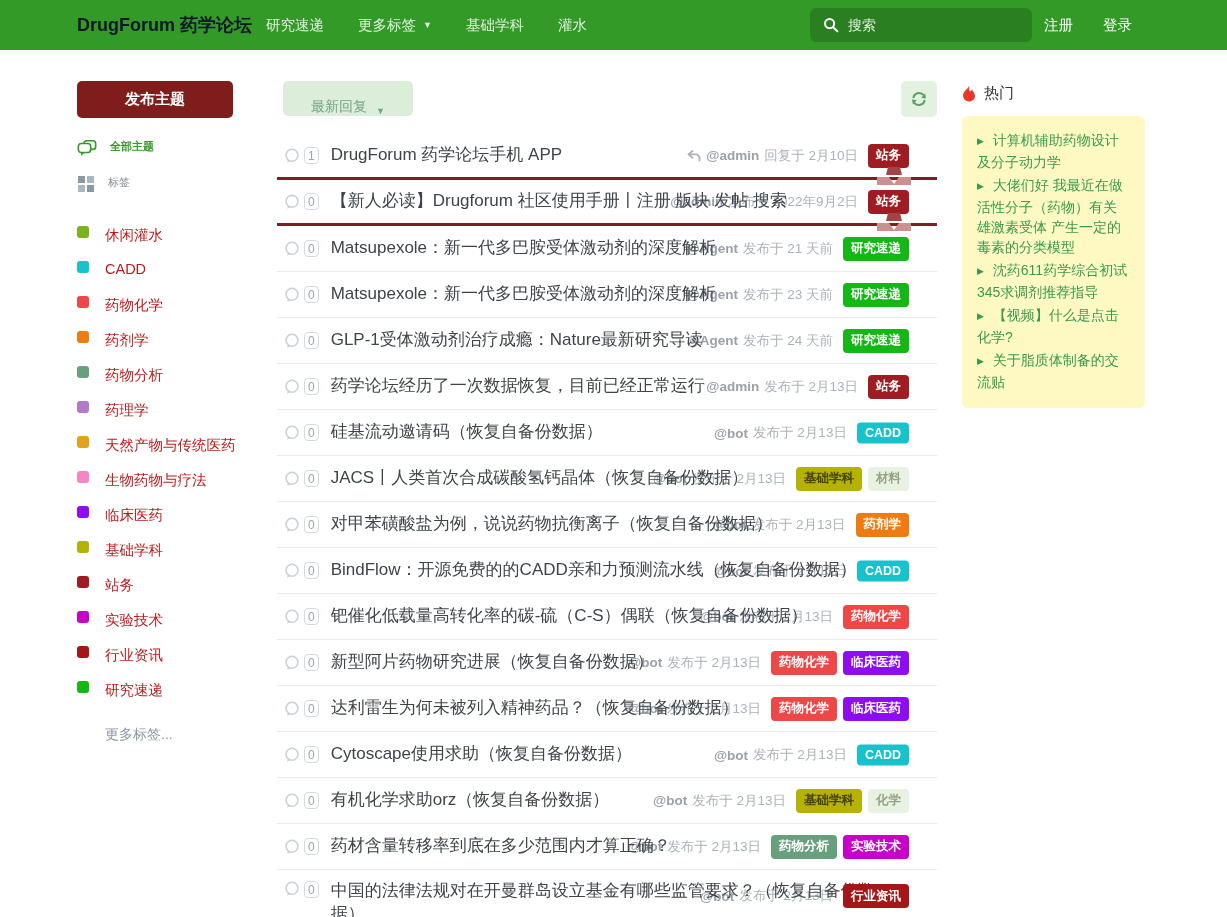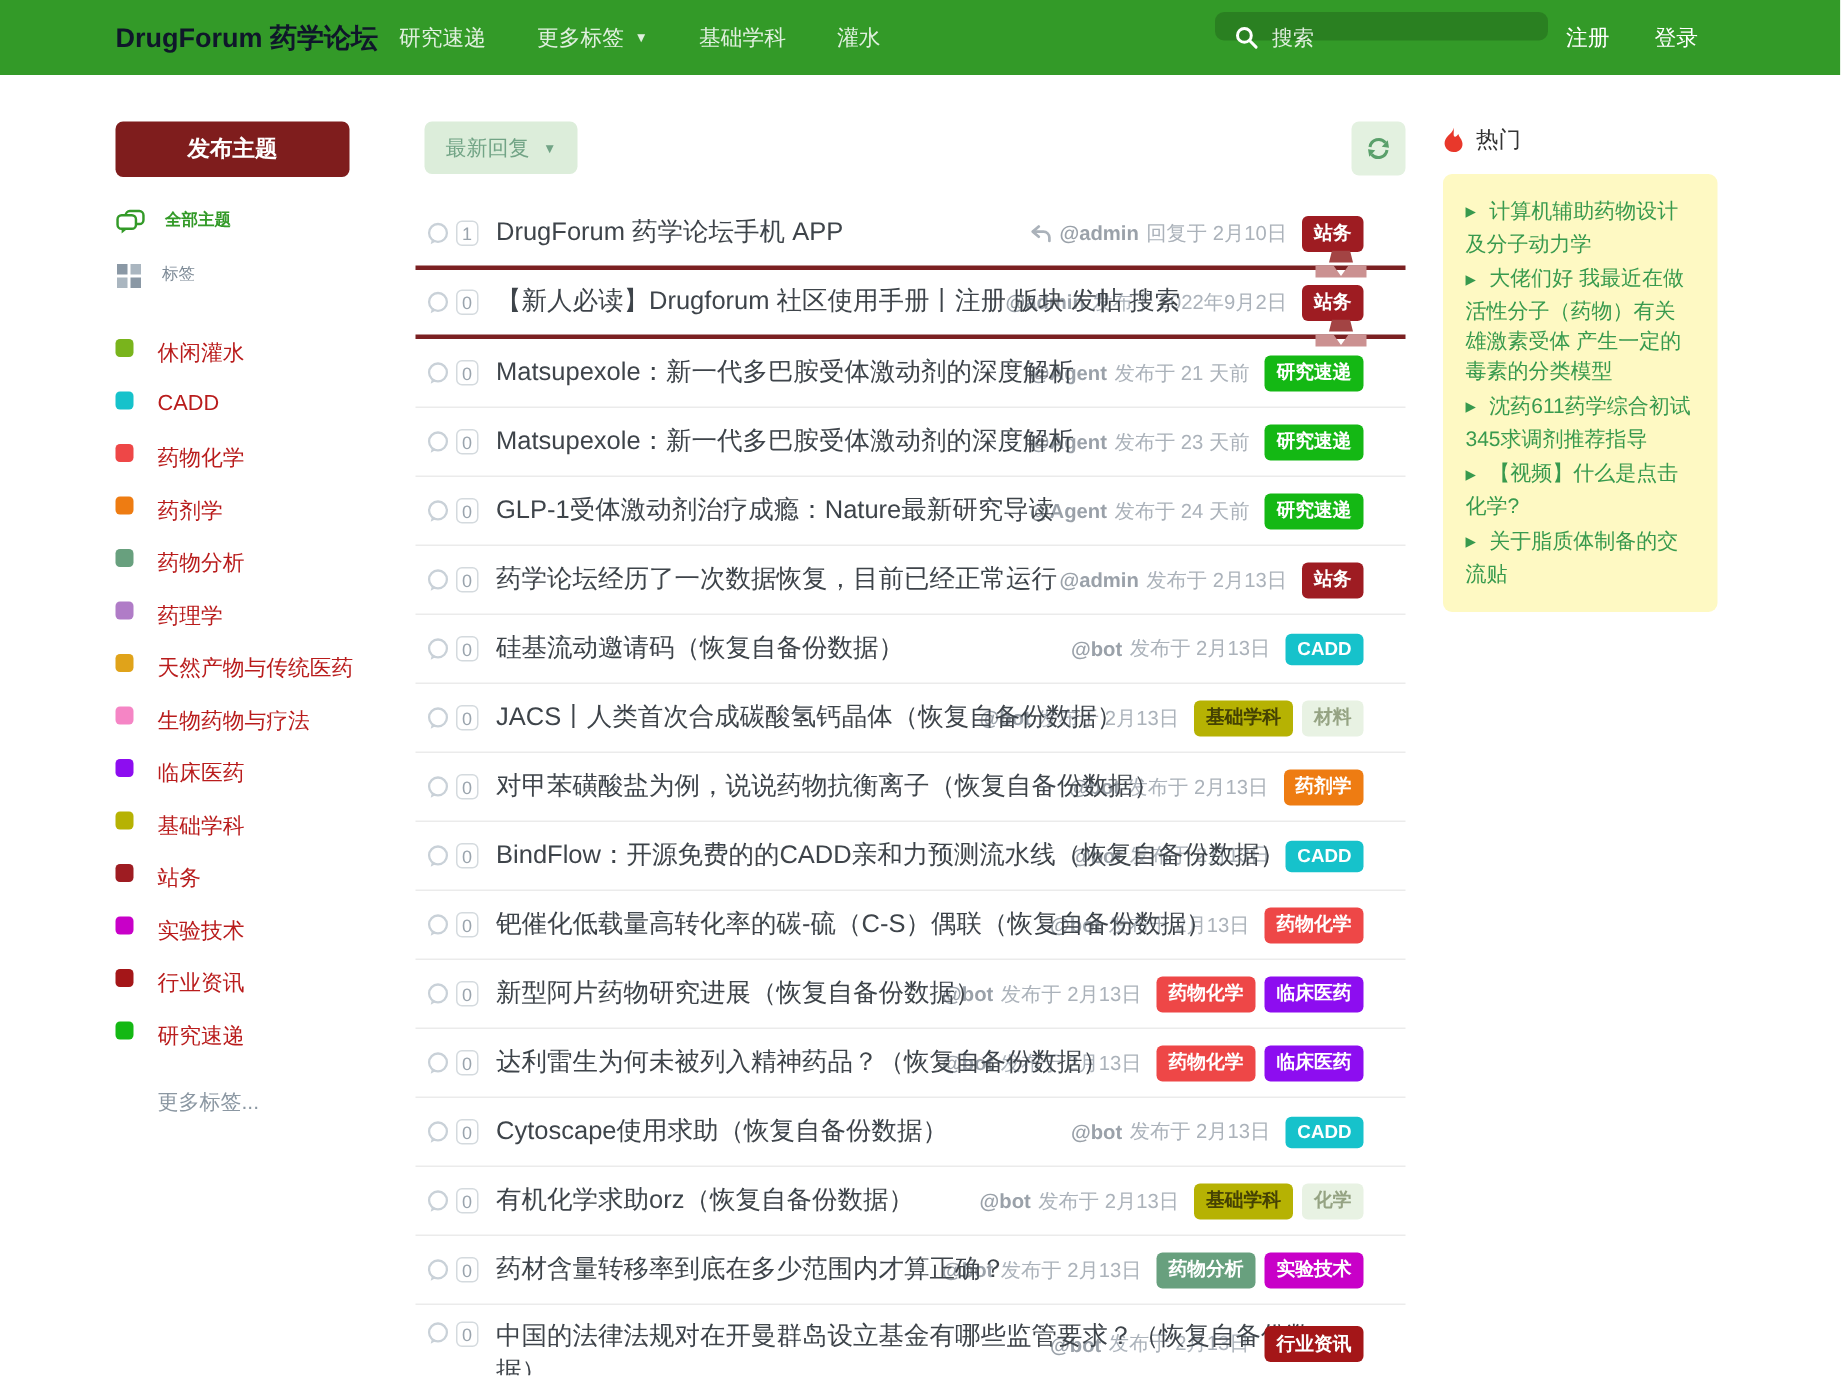--- a/index.html
+++ b/index.html
@@ -6,21 +6,21 @@
   html,body { margin:0; padding:0; background:#fff; }
   body { font-family:"Liberation Sans","DejaVu Sans",sans-serif; }
   .page { position:relative; width:1227px; height:917px; overflow:hidden; background:#fff; }
 
   
   .navbar { position:absolute; top:0; left:0; width:1227px; height:50px; background:#339a28; }
   .brand { position:absolute; left:77px; top:0; height:50px; line-height:50px; color:#0f172a; font-weight:bold; font-size:18px; cursor:pointer; white-space:nowrap; }
   .nav-links { position:absolute; left:266px; top:0; height:50px; display:flex; align-items:center; gap:34px; }
   .nav-link { color:rgba(255,255,255,.85); font-size:14.5px; cursor:pointer; white-space:nowrap; display:flex; align-items:center; gap:7px; }
   .nav-caret { font-size:9px; line-height:1; }
-  .search { position:absolute; left:810px; top:8px; width:222px; height:19px; background:rgba(0,0,0,.17); border-radius:6px; }
+  .search { position:absolute; left:810px; top:8px; width:222px; height:34px; background:rgba(0,0,0,.17); border-radius:6px; }
   .search svg { position:absolute; left:13px; top:9px; }
   .search input { position:absolute; left:36px; top:0; width:180px; height:34px; background:transparent; border:none; outline:none; color:#fff; font-size:14px; font-family:inherit; }
   .search input::placeholder { color:rgba(255,255,255,.85); opacity:1; }
   .auth { position:absolute; right:95px; top:0; height:50px; display:flex; align-items:center; gap:30px;text-align:center; }
   .auth span { color:#fff; font-size:14.5px; cursor:pointer; white-space:nowrap; }
 
   
   .sidebar { position:absolute; left:77px; top:81px; width:156px; }
   .btn-new { display:block; width:156px; height:37px; background:#7f1d1d; color:#fff; border:none; border-radius:5px; font-size:15px; font-weight:bold; font-family:inherit; cursor:pointer; }
   .side-nav { margin-top:21px; }
@@ -28,21 +28,21 @@
   .side-item.active { color:#339a28; font-weight:bold; }
   .side-item.muted { color:#7d8a96; }
   .tag-list { margin-top:15px; }
   .tag-item { height:35px; display:flex; align-items:flex-start; gap:16px; font-size:14.5px; color:#b91c1c; cursor:pointer; white-space:nowrap; }
   .tag-swatch { width:12px; height:12px; border-radius:3px; flex:none; }
   .more-tags { height:36px; line-height:36px; padding-left:28px; color:#8b97a2; font-size:14px; cursor:pointer; }
 
   
   .main { position:absolute; left:277px; top:81px; width:660px; }
   .toolbar { position:relative; height:36px; }
-  .sort-chip { position:absolute; left:6px; top:0; height:35px; padding:0 14px; background:#dcedda; color:#72a486; border-radius:5px; display:flex; align-items:center; gap:9px; font-size:14px; cursor:pointer; }
+  .sort-chip { position:absolute; left:6px; top:0; height:35px; padding:0 28px; background:#dcedda; color:#72a486; border-radius:5px; display:flex; align-items:flex-end; gap:9px; font-size:14px; cursor:pointer; }
   .sort-caret { font-size:9px; }
   .refresh-btn { position:absolute; right:0; top:0; width:36px; height:36px; background:#e3f1e0; border-radius:5px; display:flex; align-items:center; justify-content:center; cursor:pointer; border:none; }
   .topic-list { margin-top:17px; }
   .topic-row { position:relative; height:46px; border-bottom:1px solid #ebebeb; display:flex; align-items:center; cursor:pointer; }
   .topic-row.pinned { height:46px; border-bottom:3px solid #7b2022; }
   .topic-row.wrap { height:auto; min-height:46px; align-items:flex-start; padding-top:10px; }
   .count-cluster { display:flex; align-items:center; gap:3px; margin:0 12px 0 6px; flex:none; }
   .count-box { border:1px solid #d4dade; border-radius:4px; min-width:13px; padding:0 3px; height:17px; line-height:16px; text-align:center; font-size:12px; color:#9aa4ad; background:#fff; position:relative; z-index:2; }
   .topic-title { position:relative; z-index:2; font-size:17px; color:#3e444a; max-width:545px; line-height:1.35; }
   .topic-right { position:absolute; right:28px; top:50%; transform:translateY(-50%); display:flex; align-items:center; gap:10px; }

